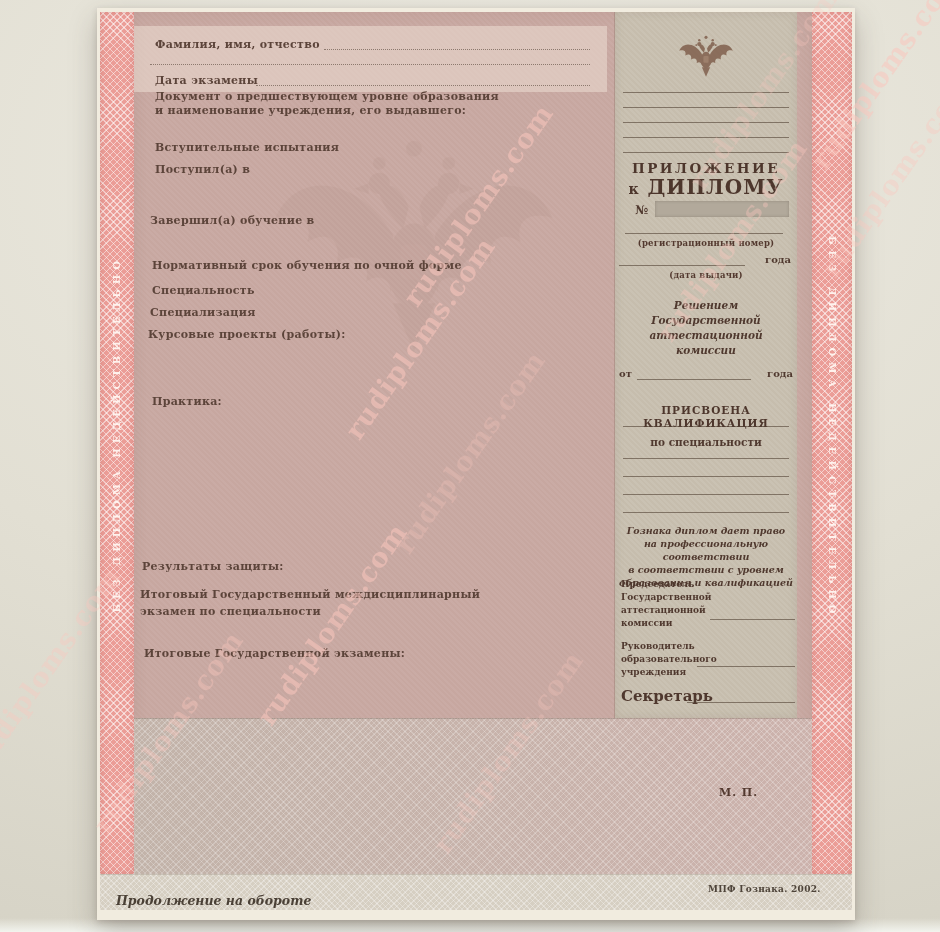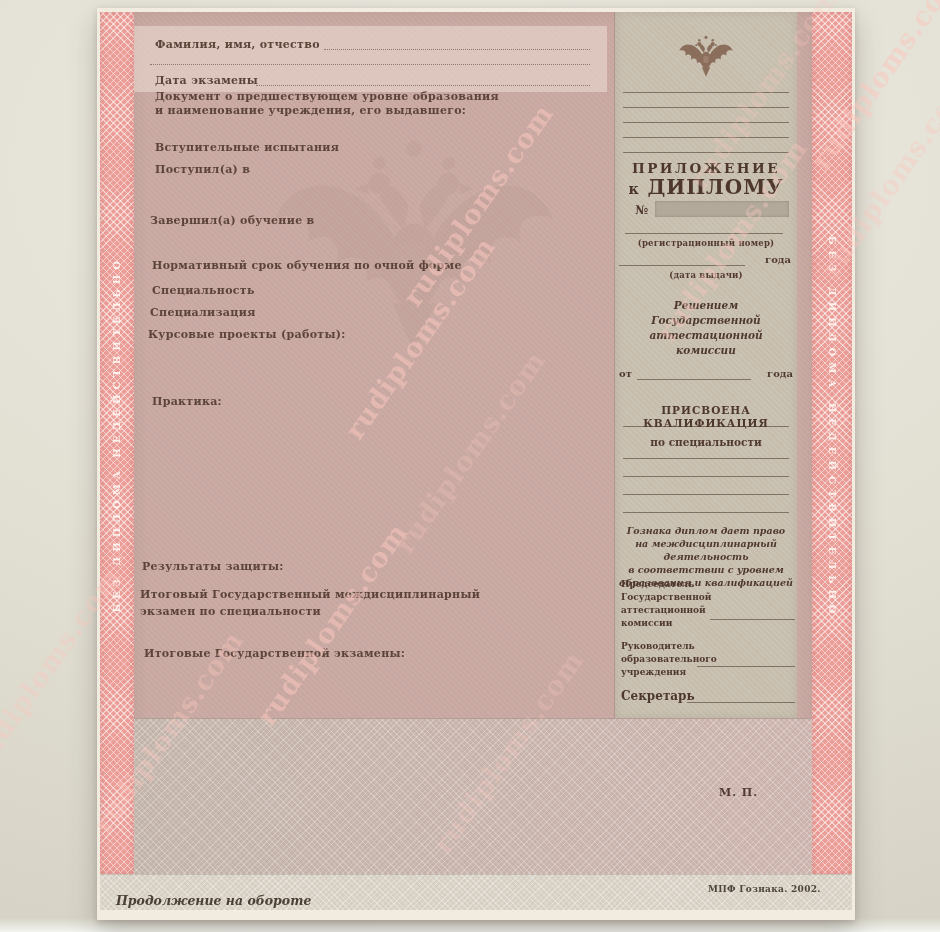--- a/index.html
+++ b/index.html
@@ -225,41 +225,41 @@
         <div class="rc-line" style="left:8px;right:8px;top:414px"></div>
         <div class="rc" style="top:424px;font:600 10.5px/13px 'DejaVu Serif',serif">по специальности</div>
 
         <div class="rc-line" style="left:8px;right:8px;top:446px"></div>
         <div class="rc-line" style="left:8px;right:8px;top:464px"></div>
         <div class="rc-line" style="left:8px;right:8px;top:482px"></div>
         <div class="rc-line" style="left:8px;right:8px;top:500px"></div>
 
         <div class="rc note">
           <div>Гознака диплом дает право</div>
-          <div>на междисциплинарный деятельность</div>
+          <div>на профессиональную соответствии</div>
           <div>в соответствии с уровнем</div>
           <div>образования и квалификацией</div>
         </div>
 
         <div class="sig" style="top:566px">
           <div>Председатель</div>
           <div>Государственной</div>
           <div>аттестационной</div>
           <div>комиссии</div>
         </div>
         <div class="rc-line" style="left:95px;right:2px;top:607px"></div>
 
         <div class="sig" style="top:628px">
           <div>Руководитель</div>
           <div>образовательного</div>
           <div>учреждения</div>
         </div>
         <div class="rc-line" style="left:82px;right:2px;top:654px"></div>
 
-        <div class="sig" style="top:678px;font-size:12px">Секретарь</div>
+        <div class="sig" style="top:678px;font-size:15px">Секретарь</div>
         <div class="rc-line" style="left:72px;right:2px;top:690px"></div>
       </div>
 
       <div class="bottom-block">
         <div class="mp">М. П.</div>
       </div>
     </div>
 
     <div class="footer-strip">
       <div class="continuation">Продолжение на обороте</div>

